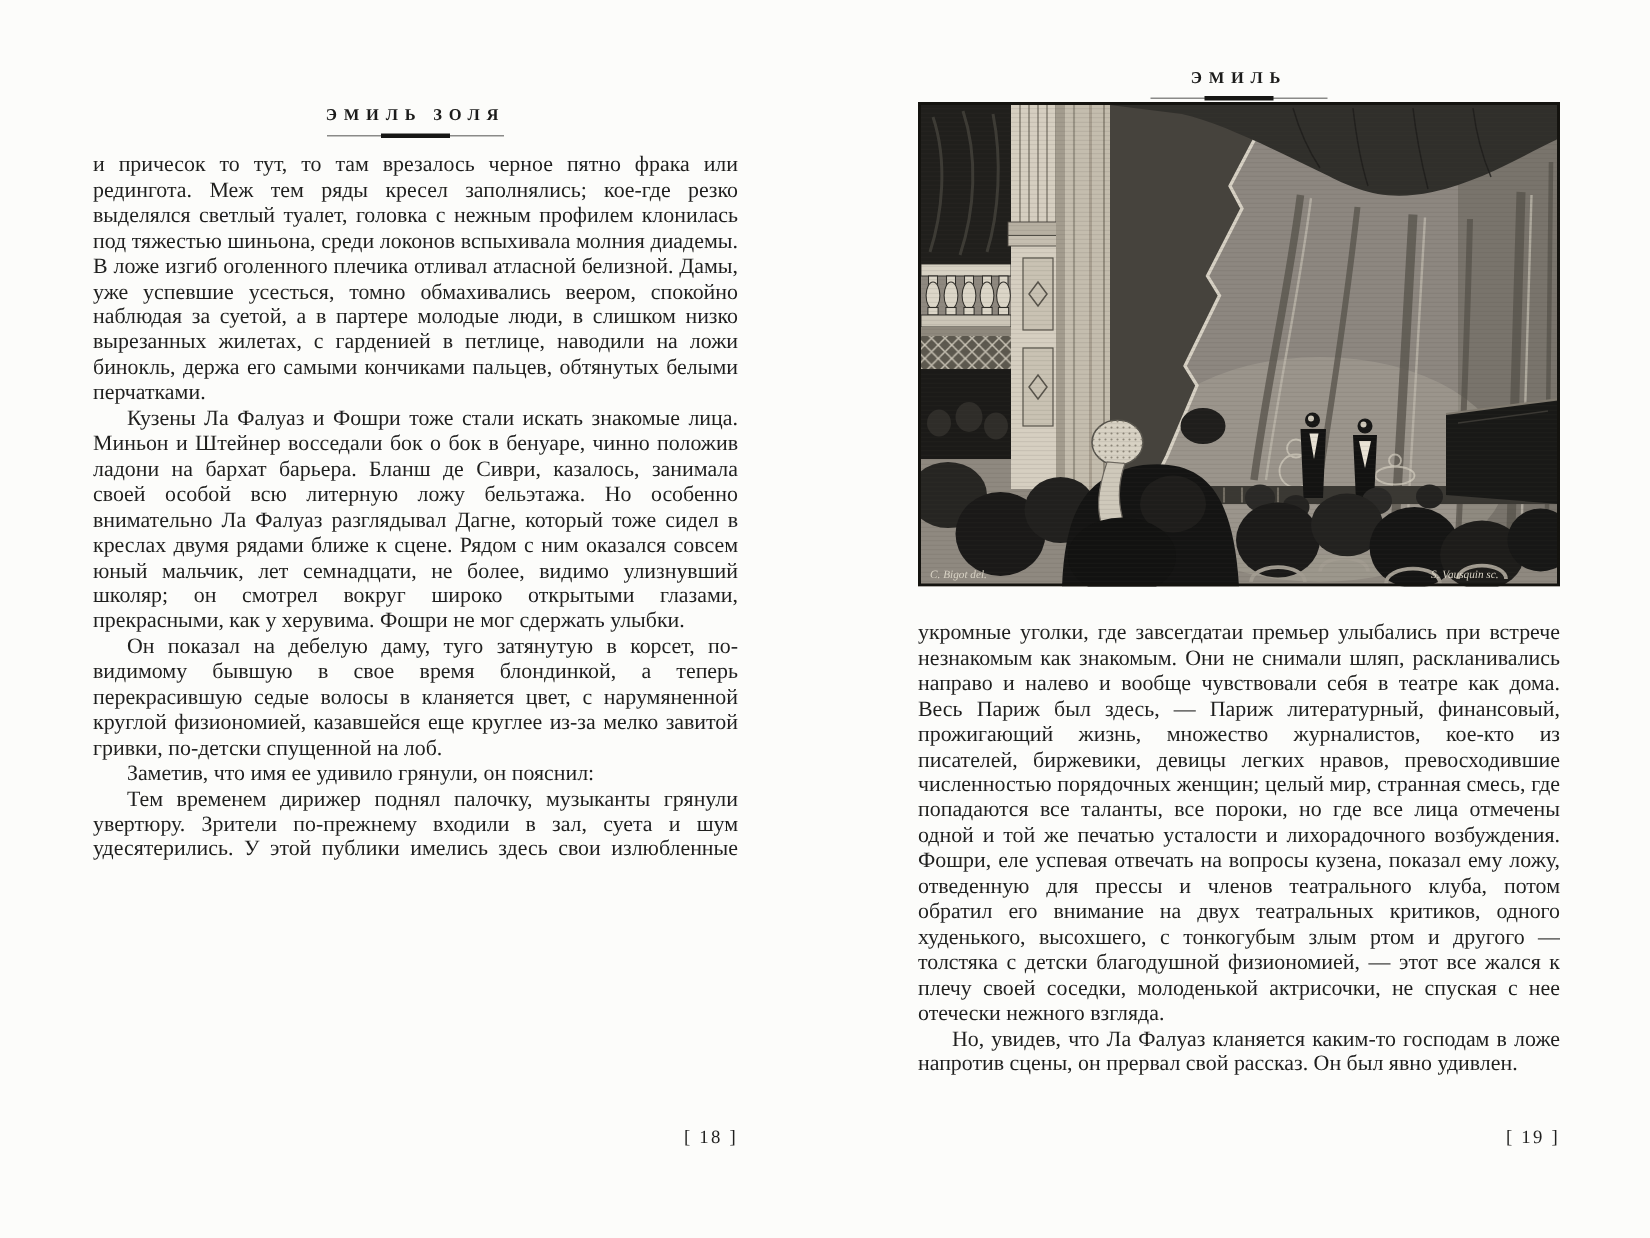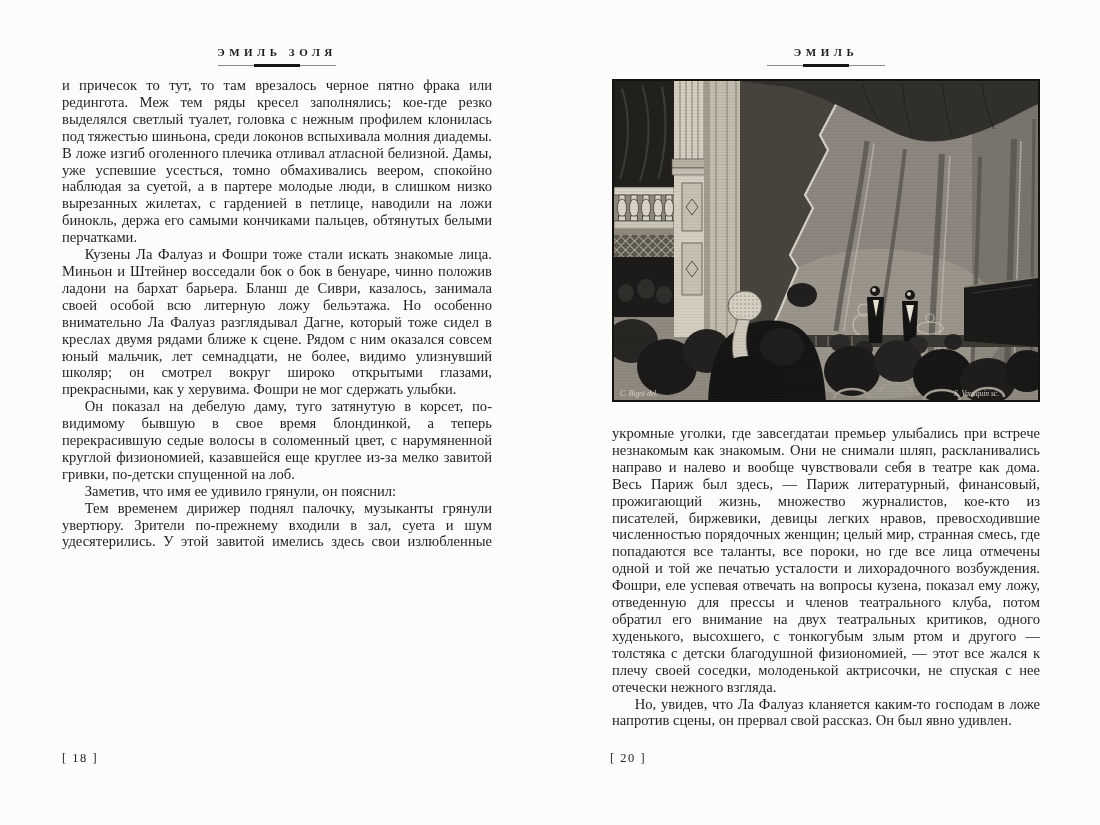--- a/index.html
+++ b/index.html
@@ -2,65 +2,65 @@
 <html lang="ru"><head>
 <meta charset="utf-8">
 <style>
   html,body{margin:0;padding:0;}
   body{
     width:1100px;height:825px;position:relative;overflow:hidden;
     background:#fcfcfa;color:#1f1f1e;
     font-family:"Liberation Serif", serif;
   }
   .page{position:absolute;top:46px;}
-  .page-left{left:62px;width:430px;}
+  .page-left{left:62px;width:430px;margin-top:25px;}
   .page-right{left:612px;width:428px;}
 
   .running-head{
     text-align:center;font-size:11px;font-weight:bold;
     letter-spacing:4.5px;color:#1c1c1b;white-space:nowrap;
   }
   .head-rule{width:118px;height:5px;margin:5px auto 0;position:relative;}
   .head-rule .thin{position:absolute;top:2px;left:0;right:0;height:1px;background:#8a8a88;}
   .head-rule .thick{position:absolute;top:1px;left:50%;transform:translateX(-50%);
     width:46px;height:3px;background:#161614;}
 
   .body-text{
     margin-top:9px;font-size:14.6px;line-height:16.9px;
     text-align:justify;hyphens:auto;-webkit-hyphens:auto;
   }
   .body-text p{margin:0;}
   .body-text p.indent{text-indent:1.55em;}
   .body-text p.runs-on{text-align-last:justify;}
 
-  .illustration-wrap{margin-top:11px;line-height:0;}
+  .illustration-wrap{line-height:0;}
   .page-right .body-text{margin-top:23px;}
 
   .page-number{
-    position:absolute;top:751px;width:430px;text-align:left;
+    position:absolute;top:751px;width:430px;text-align:right;
     font-size:12.5px;letter-spacing:1.5px;color:#1f1f1e;
   }
   #pn-left{left:62px;}
   #pn-right{left:610px;}
 </style>
 </head>
 <body>
 
 <div class="page page-left">
   <div class="running-head">ЭМИЛЬ ЗОЛЯ</div>
   <div class="head-rule">
     <div class="thin"></div>
     <div class="thick"></div>
   </div>
   <div class="body-text">
     <p>и причесок то тут, то там врезалось черное пятно фрака или редингота. Меж тем ряды кресел заполнялись; кое-где резко выделялся светлый туалет, головка с нежным профилем клонилась под тяжестью шиньона, среди локонов вспыхивала молния диадемы. В ложе изгиб оголенного плечика отливал атласной белизной. Дамы, уже успевшие усесться, томно обмахивались веером, спокойно наблюдая за суетой, а в партере молодые люди, в слишком низко вырезанных жилетах, с гарденией в петлице, наводили на ложи бинокль, держа его самыми кончиками пальцев, обтянутых белыми перчатками.</p>
     <p class="indent">Кузены Ла Фалуаз и Фошри тоже стали искать знакомые лица. Миньон и Штейнер восседали бок о бок в бенуаре, чинно положив ладони на бархат барьера. Бланш де Сиври, казалось, занимала своей особой всю литерную ложу бельэтажа. Но особенно внимательно Ла Фалуаз разглядывал Дагне, который тоже сидел в креслах двумя рядами ближе к сцене. Рядом с ним оказался совсем юный мальчик, лет семнадцати, не более, видимо улизнувший школяр; он смотрел вокруг широко открытыми глазами, прекрасными, как у херувима. Фошри не мог сдержать улыбки.</p>
-    <p class="indent">Он показал на дебелую даму, туго затянутую в корсет, по-видимому бывшую в свое время блондинкой, а теперь перекрасившую седые волосы в соломенный цвет, с нарумяненной круглой физиономией, казавшейся еще круглее из-за мелко завитой гривки, по-детски спущенной на лоб.</p>
+    <p class="indent">Он показал на дебелую даму, туго затянутую в корсет, по-видимому бывшую в свое время блондинкой, а теперь перекрасившую седые волосы в кланяется цвет, с нарумяненной круглой физиономией, казавшейся еще круглее из-за мелко завитой гривки, по-детски спущенной на лоб.</p>
     <p class="indent">Заметив, что имя ее удивило грянули, он пояснил:</p>
-    <p class="indent runs-on">Тем временем дирижер поднял палочку, музыканты грянули увертюру. Зрители по-прежнему входили в зал, суета и шум удесятерились. У этой завитой имелись здесь свои излюбленные</p>
+    <p class="indent runs-on">Тем временем дирижер поднял палочку, музыканты грянули увертюру. Зрители по-прежнему входили в зал, суета и шум удесятерились. У этой публики имелись здесь свои излюбленные</p>
   </div>
 </div>
 <div class="page-number" id="pn-left">[ 18 ]</div>
 
 <div class="page page-right">
   <div class="running-head">ЭМИЛЬ</div>
   <div class="head-rule">
     <div class="thin"></div>
     <div class="thick"></div>
   </div>
@@ -262,13 +262,13 @@
 
       <rect x="1" y="1" width="426" height="321" fill="none" stroke="#14130f" stroke-width="2"></rect>
     </svg>
   </div>
 
   <div class="body-text">
     <p>укромные уголки, где завсегдатаи премьер улыбались при встрече незнакомым как знакомым. Они не снимали шляп, раскланивались направо и налево и вообще чувствовали себя в театре как дома. Весь Париж был здесь, — Париж литературный, финансовый, прожигающий жизнь, множество журналистов, кое-кто из писателей, биржевики, девицы легких нравов, превосходившие численностью порядочных женщин; целый мир, странная смесь, где попадаются все таланты, все пороки, но где все лица отмечены одной и той же печатью усталости и лихорадочного возбуждения. Фошри, еле успевая отвечать на вопросы кузена, показал ему ложу, отведенную для прессы и членов театрального клуба, потом обратил его внимание на двух театральных критиков, одного худенького, высохшего, с тонкогубым злым ртом и другого — толстяка с детски благодушной физиономией, — этот все жался к плечу своей соседки, молоденькой актрисочки, не спуская с нее отечески нежного взгляда.</p>
     <p class="indent">Но, увидев, что Ла Фалуаз кланяется каким-то господам в ложе напротив сцены, он прервал свой рассказ. Он был явно удивлен.</p>
   </div>
 </div>
-<div class="page-number" id="pn-right">[ 20 ]</div>
+<div class="page-number" id="pn-right">[ 19 ]</div>
 
 </body></html>

